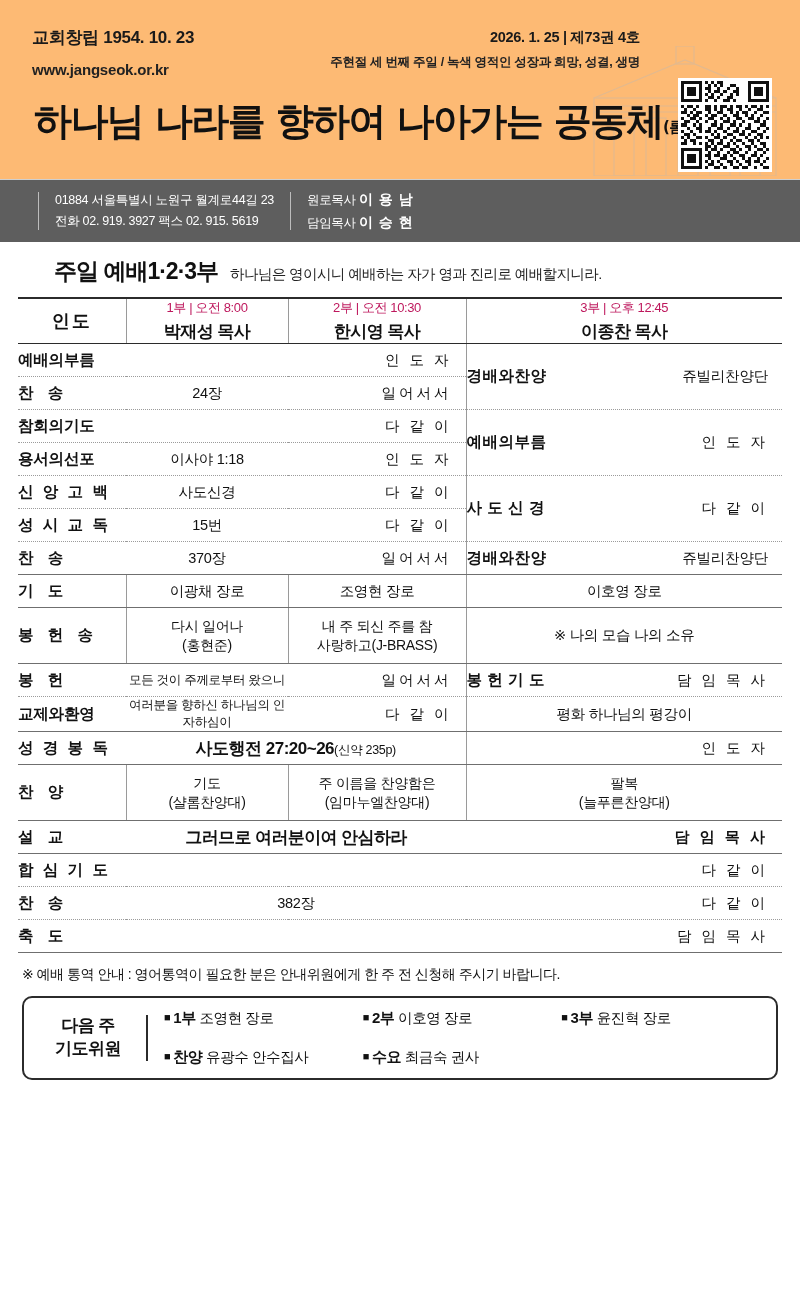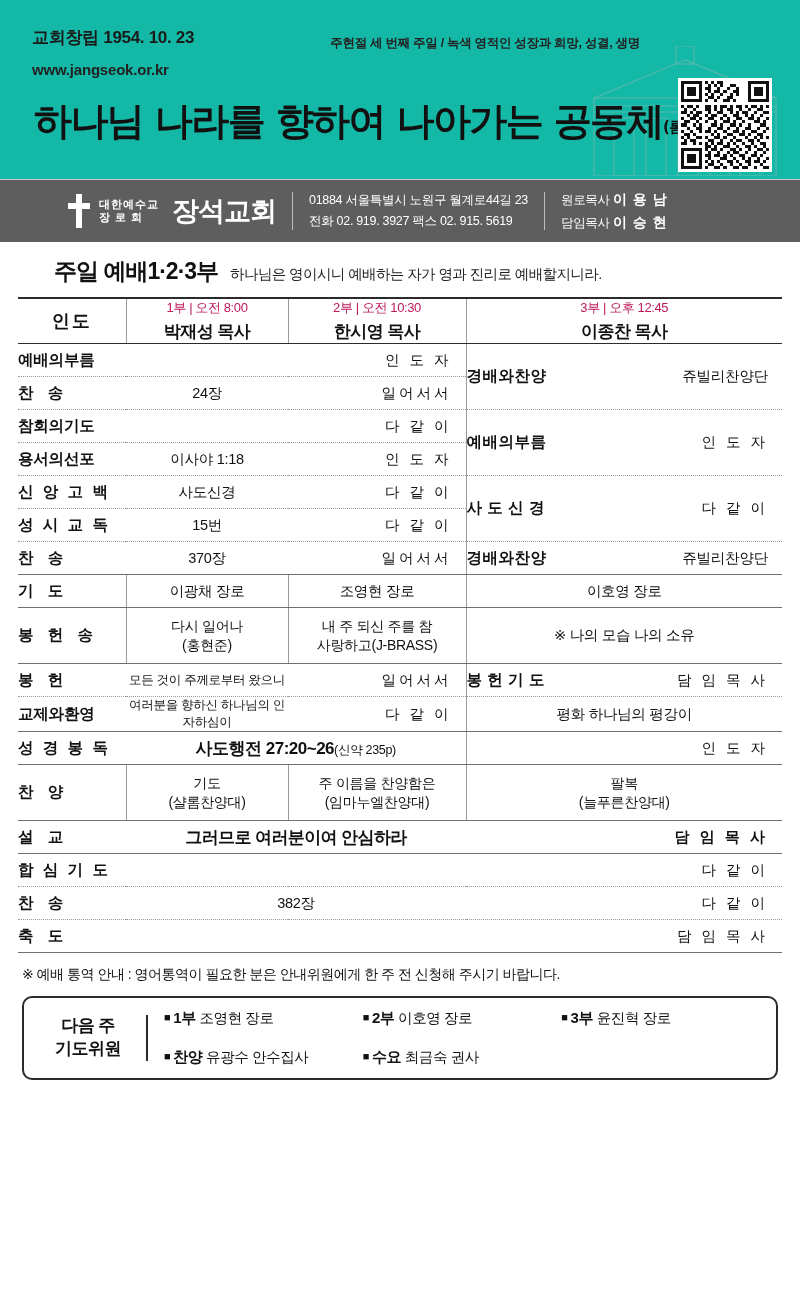--- a/index.html
+++ b/index.html
@@ -18,21 +18,21 @@
   .page {
     width: 800px; height: 1313px;
     position: relative;
     background: #fff;
   }
 
   
   .header {
     position: relative;
     height: 180px;
-    background: #14b8a6;
+    background: #fdba74;
     border-bottom: 1px solid #cfcfcf;
     overflow: hidden;
   }
   .header-bg-church {
     position: absolute;
     right: 10px; top: 46px;
     width: 210px; height: 130px;
     opacity: 0.38;
   }
   .hdr-left {
@@ -354,20 +354,21 @@
       <path d="M14 66 H196"></path>
       <path d="M14 60 H196"></path>
     </svg>
 
     <div class="hdr-left">
       <div class="hdr-found">교회창립 1954. 10. 23</div>
       <div class="hdr-url">www.jangseok.or.kr</div>
     </div>
 
     <div class="hdr-right">
+      <div class="hdr-issue">2026. 1. 25 | 제73권 4호</div>
       <div class="hdr-season">주현절 세 번째 주일 / 녹색 영적인 성장과 희망, 성결, 생명</div>
     </div>
 
     <div class="hdr-title">
       <span>하나님 나라를 향하여 나아가는 공동체</span><span class="ref">(롬11:36)</span>
     </div>
 
     <div class="qr">
       <svg width="88" height="88" viewBox="0 0 29 29" shape-rendering="crispEdges">
         <rect width="29" height="29" fill="#fff"></rect>
@@ -593,28 +594,20 @@
           <rect x="17" y="28" width="2" height="1"></rect>
             <rect x="20" y="28" width="2" height="1"></rect>
             <rect x="24" y="28" width="1" height="1"></rect>
             <rect x="27" y="28" width="2" height="1"></rect>
         </g>
       </svg>
     </div>
   </div>
 
   <div class="churchbar">
-    <div class="cb-logo">
-      <div class="cb-cross"></div>
-      <div class="cb-denom">
-        <div>대한예수교</div>
-        <div>장 로 회</div>
-      </div>
-      <div class="cb-name">장석교회</div>
-    </div>
     <div class="cb-divider"></div>
     <div class="cb-addr">
       <div>01884 서울특별시 노원구 월계로44길 23</div>
       <div>전화 02. 919. 3927  팩스 02. 915. 5619</div>
     </div>
     <div class="cb-divider"></div>
     <div class="cb-pastors">
       <div>
         <span>원로목사</span>
         <b>이 용 남</b>

